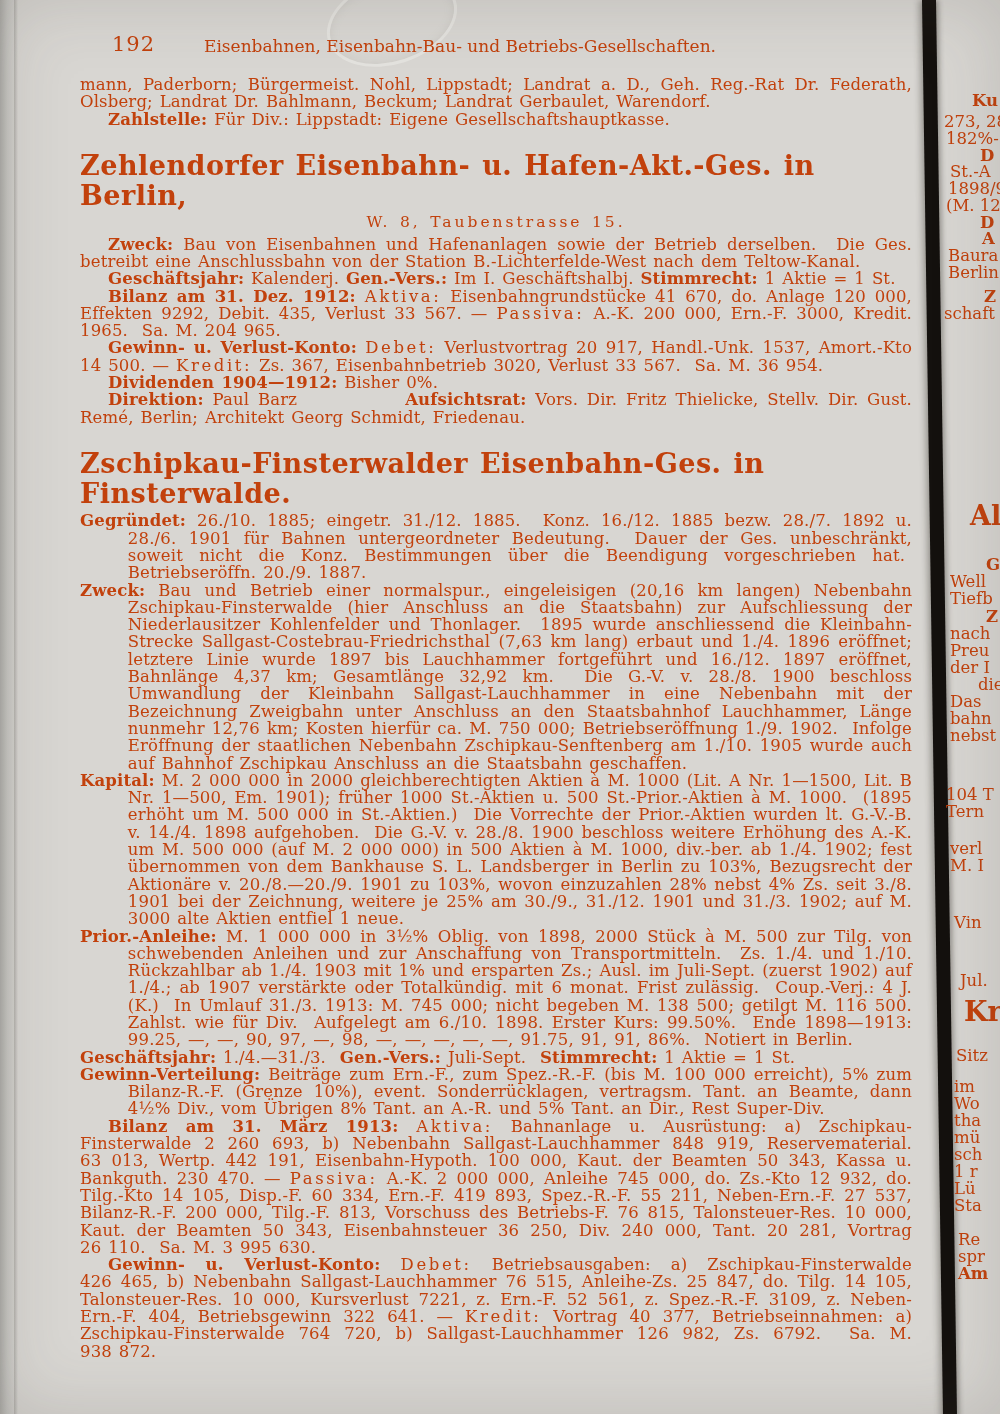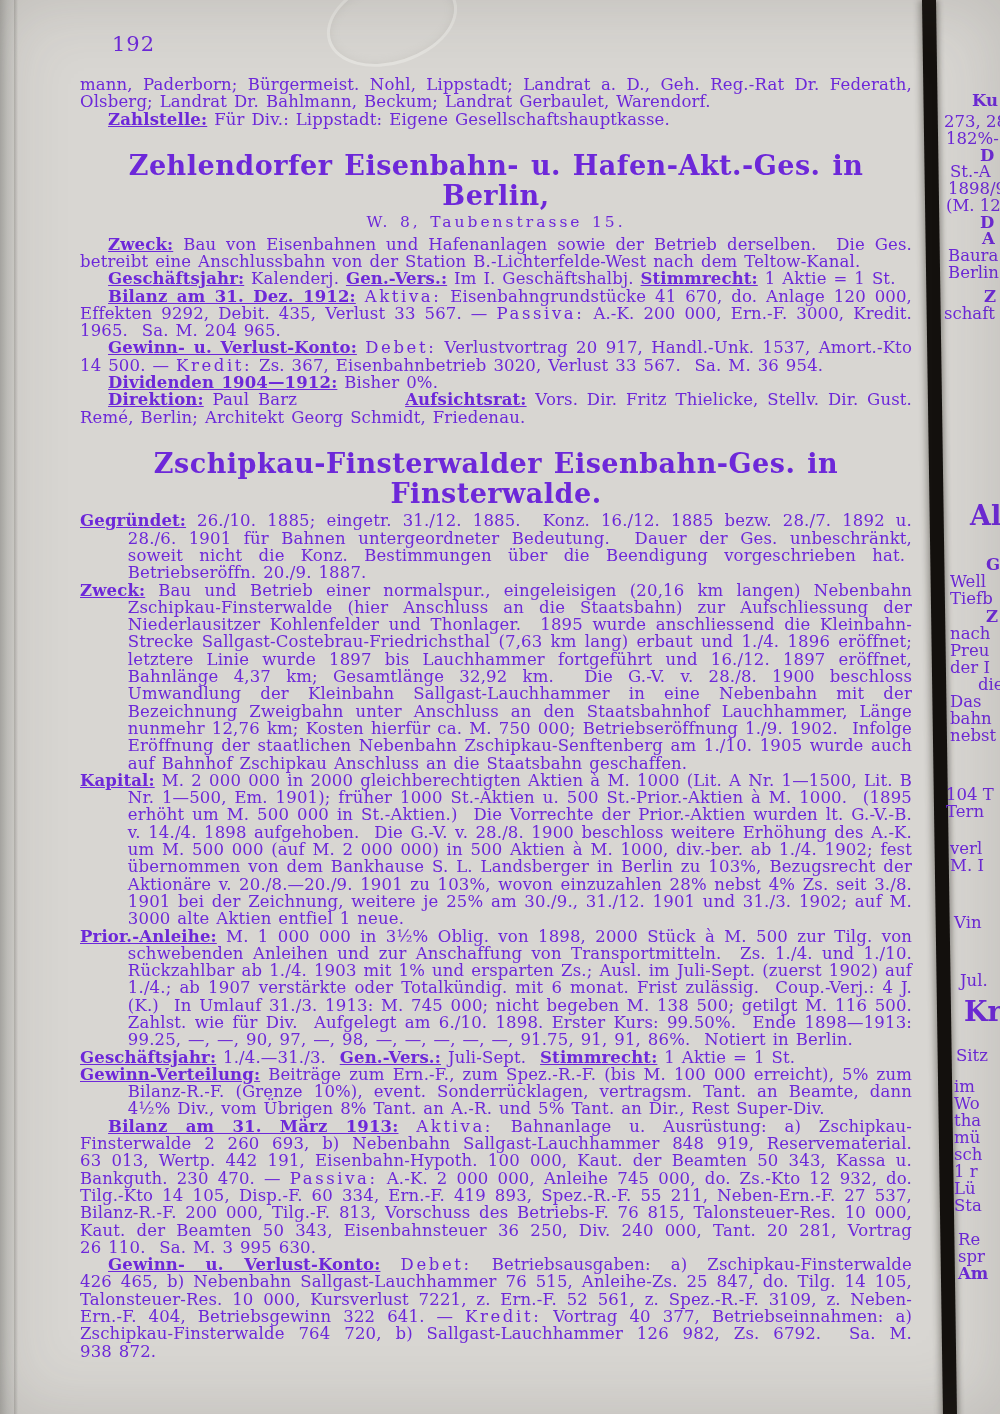--- a/index.html
+++ b/index.html
@@ -1,20 +1,20 @@
 <!DOCTYPE html>
 <html><head>
 <meta charset="utf-8">
 <style>
   html,body{margin:0;padding:0;background:#8f8e8a;}
   .page{
     position:relative;width:1000px;height:1414px;overflow:hidden;
     background:#d8d6d2;
     font-family:"DejaVu Serif","Liberation Serif",serif;
-    color:#6d28d9;
+    color:#c2410c;
   }
   .page::after{
     content:"";position:absolute;inset:0;pointer-events:none;
     box-shadow:inset 0 0 70px rgba(70,66,60,.18);
   }
   .left-edge{
     position:absolute;left:0;top:0;width:18px;height:100%;
     background:linear-gradient(90deg,#aeada9 0%,#c6c5c1 40%,#d8d6d2 100%);
   }
   .left-crease{
@@ -35,33 +35,33 @@
     position:absolute;left:80px;top:36px;width:760px;
     text-align:center;font-size:17px;
   }
   .main-col{
     position:absolute;left:80px;top:76px;width:832px;
     font-size:16.5px;line-height:17.3px;
     text-align:justify;word-spacing:1.5px;letter-spacing:.15px;
   }
   .section{margin:0;}
   .company-title{
-    font-size:27px;font-weight:bold;text-align:center;
+    font-size:27px;font-weight:bold;text-align:left;
     line-height:1.12;margin:23px 0 3px;letter-spacing:.5px;
     word-spacing:2px;text-indent:0;
   }
   .company-sub{
     text-align:center;font-size:15.5px;letter-spacing:3px;
     margin:0 0 4px;text-indent:0;
   }
   .para{margin:0;}
   .p-flush{text-indent:0;}
   .p-indent{text-indent:1.7em;}
   .p-hang{padding-left:2.9em;text-indent:-2.9em;}
-  .seg-b{font-weight:bold;text-decoration:underline;}
+  .seg-b{font-weight:bold;}
   .seg-g{letter-spacing:2.6px;}
   .wgap{display:inline-block;width:108px;}
   .gutter{
     position:absolute;left:922px;top:0;width:14px;height:1460px;
     background:#14110e;transform:skewX(.85deg);transform-origin:0 0;
     box-shadow:-3px 0 6px rgba(40,36,30,.35), 3px 0 5px rgba(40,36,30,.3);
   }
   .adjacent{
     position:absolute;left:0;top:0;width:812px;height:1414px;
     pointer-events:none;font-size:16.5px;line-height:17.3px;
@@ -72,20 +72,21 @@
 </style>
 </head>
 <body>
 
 <div class="page">
   <div class="left-edge"></div>
   <div class="left-crease"></div>
   <div class="stamp"></div>
 
   <div class="pagenum">192</div>
+  <div class="running-head">Eisenbahnen, Eisenbahn-Bau- und Betriebs-Gesellschaften.</div>
 
   <div class="main-col">
       <div class="section">
         <p class="para p-flush"><span class="seg">mann, Paderborn; Bürgermeist. Nohl, Lippstadt; Landrat a. D., Geh. Reg.-Rat Dr. Federath, Olsberg; Landrat Dr. Bahlmann, Beckum; Landrat Gerbaulet, Warendorf.</span></p>
         <p class="para p-indent"><span class="seg-b">Zahlstelle:</span><span class="seg"> Für Div.: Lippstadt: Eigene Gesellschaftshauptkasse.</span></p>
       </div>
       <div class="section">
         <div class="company-title">Zehlendorfer Eisenbahn- u. Hafen-Akt.-Ges. in Berlin,</div>
         <div class="company-sub">W. 8, Taubenstrasse 15.</div>
         <p class="para p-indent"><span class="seg-b">Zweck:</span><span class="seg"> Bau von Eisenbahnen und Hafenanlagen sowie der Betrieb derselben.&nbsp; Die Ges. betreibt eine Anschlussbahn von der Station B.-Lichterfelde-West nach dem Teltow-Kanal.</span></p>

